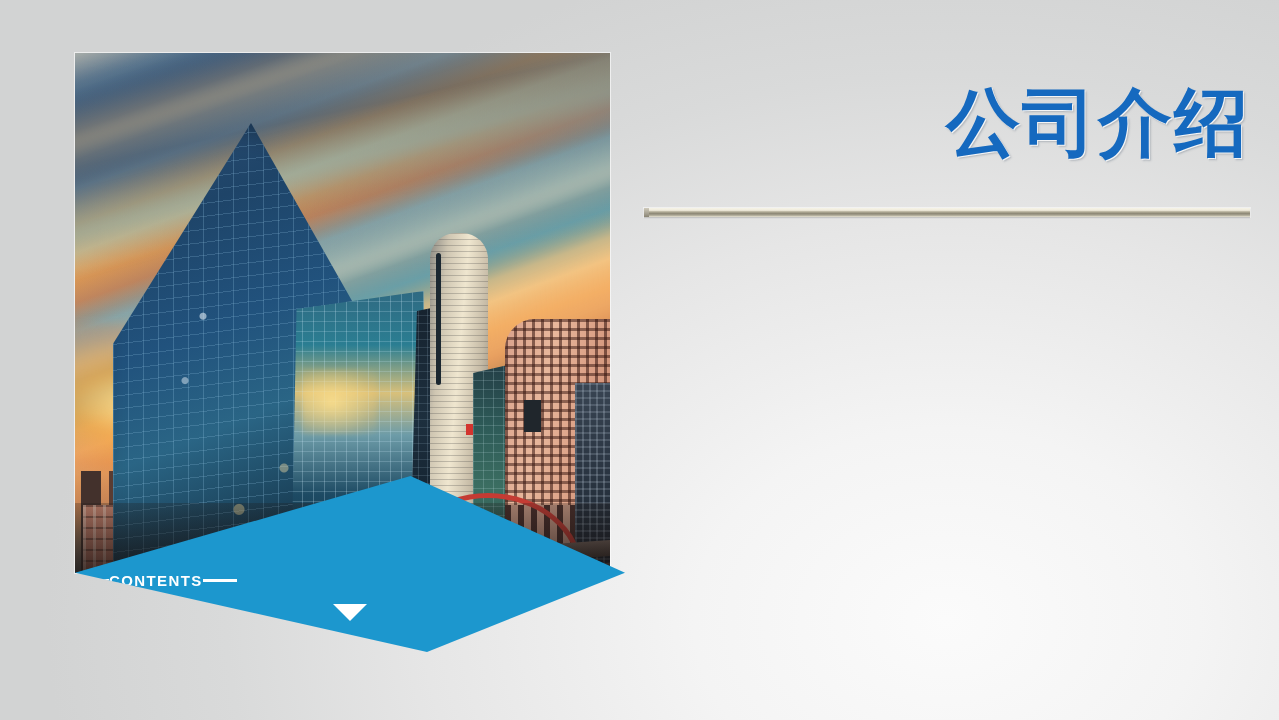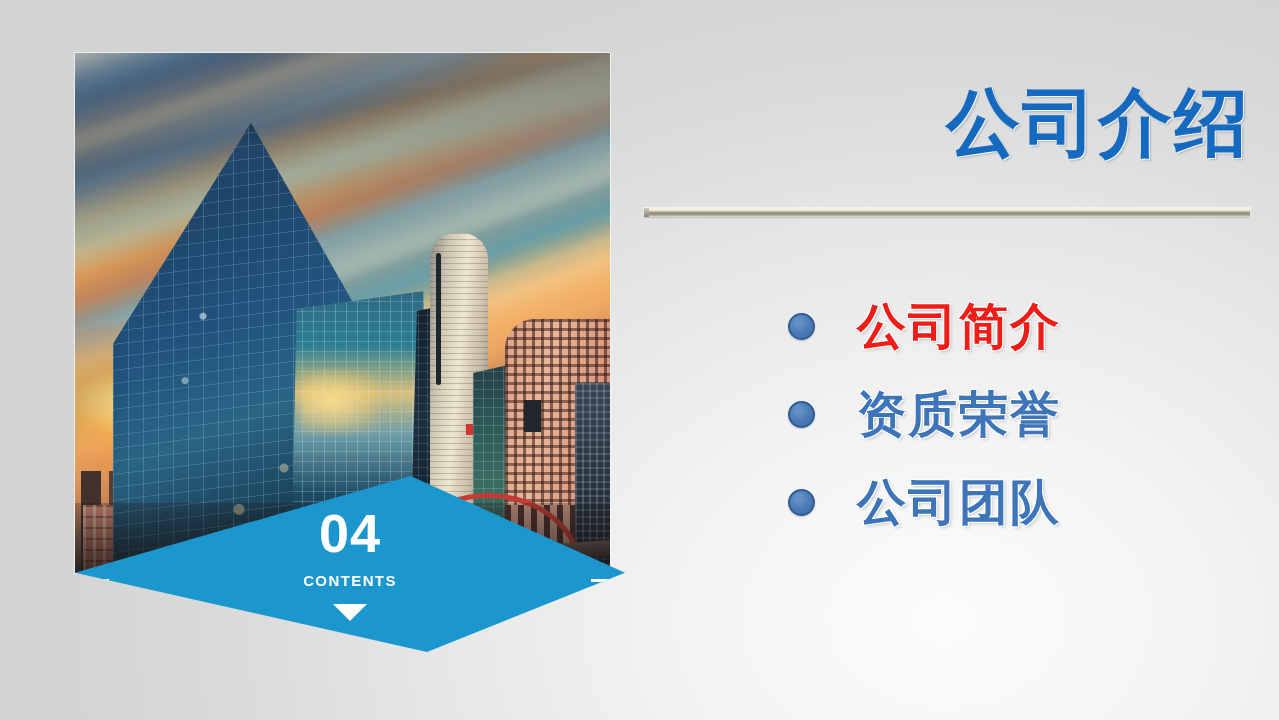--- a/index.html
+++ b/index.html
@@ -318,22 +318,21 @@
     letter-spacing: 1px;
     line-height: 1;
     transform: translateX(-0px);
   }
   #contents-row {
     position: absolute;
     left: 0; top: 96px;
     width: 550px;
     display: flex;
     align-items: center;
-    justify-content: space-between;
-    gap: 6px;
+    justify-content: flex-start;
   }
   #contents-row .rule {
     width: 34px;
     height: 3px;
     background: #ffffff;
   }
   #contents-label {
     color: #ffffff;
     font-size: 15px;
     font-weight: bold;
@@ -491,45 +490,26 @@
     <div id="arch2"></div>
     <div id="arch"></div>
     <div id="roadway"></div>
     <div id="roadway2"></div>
 
     <div id="ground"></div>
   </div>
 
   <div id="diamond">
     <div id="diamond-inner"></div>
-    <div id="num-04">04</div>
     <div id="contents-row">
       <span class="rule"></span>
       <span id="contents-label">CONTENTS</span>
       <span class="rule"></span>
     </div>
     <div id="down-caret"></div>
   </div>
 
   <div id="title">公司介绍</div>
 
   <div id="divider"></div>
   <div id="divider-cap"></div>
 
-  <div id="bullet-list">
-
-    <div class="bullet-row">
-      <span class="bullet-dot"></span>
-      <span class="bullet-text accent">公司简介</span>
-    </div>
-
-    <div class="bullet-row">
-      <span class="bullet-dot"></span>
-      <span class="bullet-text normal">资质荣誉</span>
-    </div>
-
-    <div class="bullet-row">
-      <span class="bullet-dot"></span>
-      <span class="bullet-text normal">公司团队</span>
-    </div>
-
-  </div>
 </div>
 
 </body></html>

